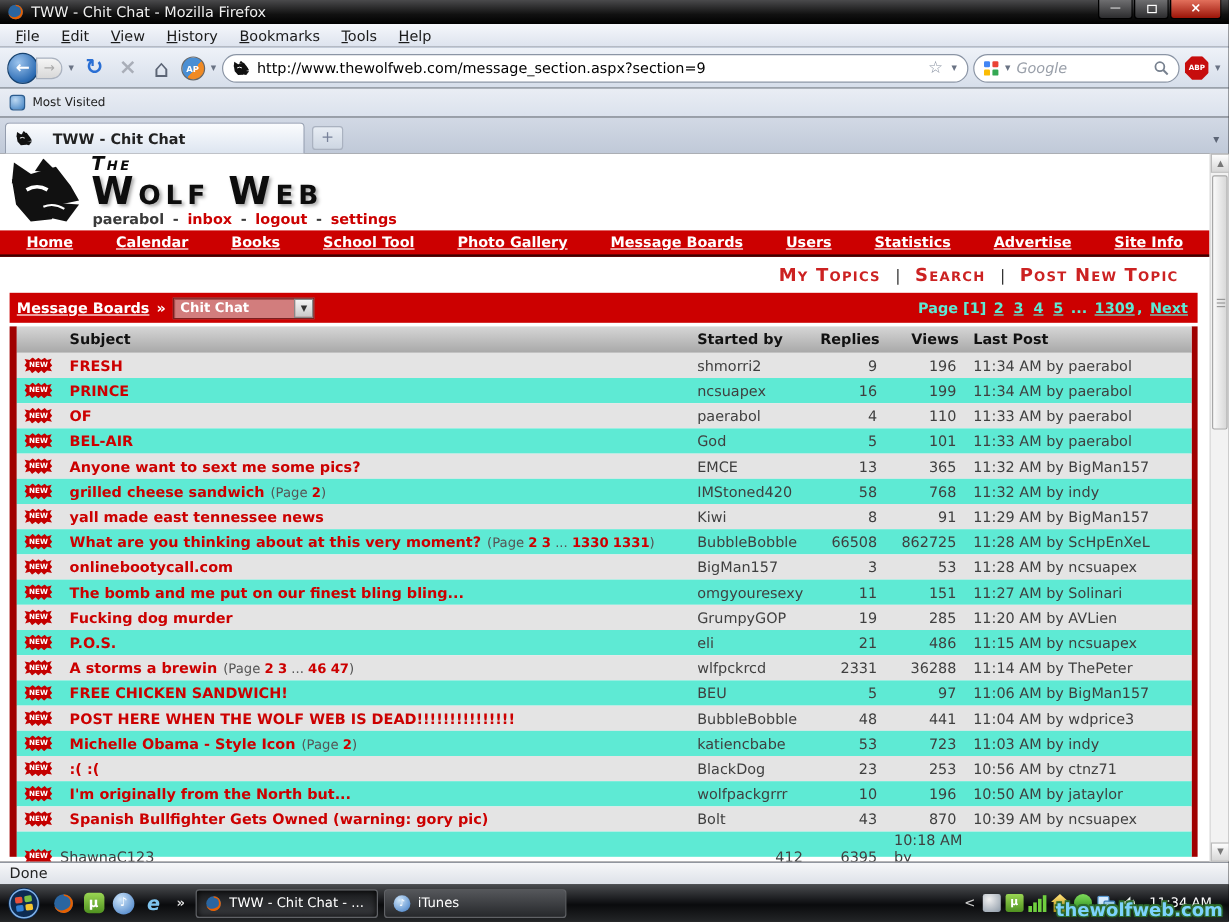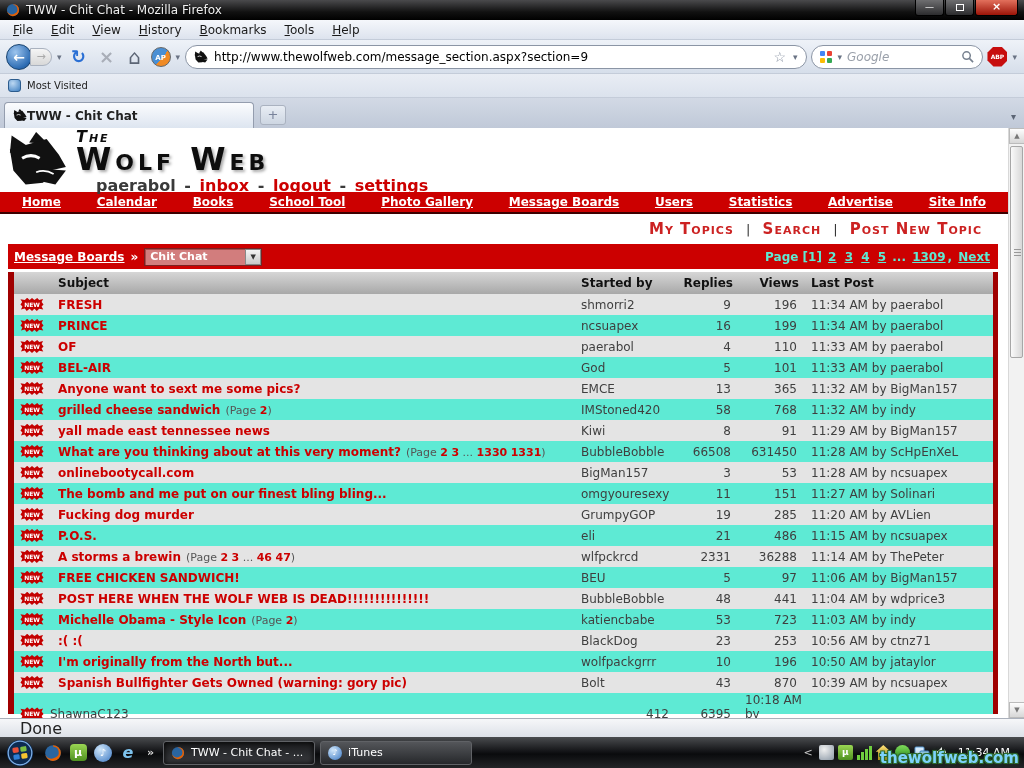--- a/index.html
+++ b/index.html
@@ -41,36 +41,36 @@
   .mag { width:13px; height:13px; }
   .abp-badge { width:20px; height:20px; background:#c70d0d; color:#fff; font-size:6px; font-weight:bold; line-height:20px; text-align:center; clip-path:polygon(30% 0,70% 0,100% 30%,100% 70%,70% 100%,30% 100%,0 70%,0 30%); }
 
   
   .bookbar { height:24px; background:linear-gradient(#e9edf4,#dbe2ed); border-bottom:1px solid #c4ccd9; display:flex; align-items:center; padding-left:8px; gap:6px; }
   .mv-icon { width:13px; height:13px; border-radius:3px; background:radial-gradient(circle at 35% 30%,#bcd8f2,#3e7fc1); border:1px solid #2c5c8e; }
   .bookbar span { font-size:10px; color:#222; }
 
   
   .tabbar { height:30px; background:linear-gradient(#d2d9e5,#c0c9d8); display:flex; align-items:flex-end; padding:0 4px; }
-  .tab { width:250px; height:26px; border:1px solid #949dae; border-bottom:none; border-radius:4px 4px 0 0; background:linear-gradient(#fbfcfe,#dde5f0); display:flex; align-items:center; gap:0; padding:0 8px; }
+  .tab { width:250px; height:26px; border:1px solid #949dae; border-bottom:none; border-radius:4px 4px 0 0; background:linear-gradient(#fbfcfe,#dde5f0); display:flex; align-items:center; gap:17px; padding:0 8px; }
   .tab span { font-size:12px; font-weight:bold; color:#222; }
   .newtab-btn { width:26px; height:20px; margin:0 0 3px 6px; border:1px solid #aab2c0; border-radius:3px; background:linear-gradient(#e8edf4,#cdd6e2); color:#78829a; font-size:13px; line-height:18px; text-align:center; }
   .tabbar .spacer { flex:1; }
   .alltabs { color:#5c6575; font-size:10px; margin:0 4px 6px 0; }
 
   
   .content { flex:1; background:#fff; position:relative; overflow:hidden; }
   .page { margin-right:16px; }
 
   .logo-row { height:64px; position:relative; }
   .wolf-big { position:absolute; left:6px; top:4px; width:62px; height:56px; }
   .logo-text { position:absolute; left:76px; top:2px; color:#0d0d0d; }
   .logo-l1 { font-variant:small-caps; font-weight:bold; font-size:16px; letter-spacing:2px; display:block; line-height:14px;font-style:italic; }
   .logo-l2 { font-variant:small-caps; font-weight:bold; font-size:32px; letter-spacing:4px; display:block; line-height:30px; text-shadow:2px 2px 3px #aaa; }
-  .account { position:absolute; left:96px; top:48px; font-size:16px; font-weight:bold; color:#3a3a3a; }
+  .account { position:absolute; left:77px; top:48px; font-size:12px; font-weight:bold; color:#3a3a3a; }
   .account .rlink { color:#cc0000; }
   .account .sep { color:#3a3a3a; padding:0 3px; }
 
   .mainnav { height:22px; background:#cc0000; border-bottom:2px solid #3d0000; display:flex; align-items:center; justify-content:space-between; padding:0 22px; }
   .mainnav a { color:#fff; font-size:12px; font-weight:bold; text-decoration:underline; }
 
   .actions { height:30px; line-height:30px; text-align:right; padding-right:26px; }
   .actions .act { color:#cc2222; font-variant:small-caps; font-weight:bold; font-size:15px; letter-spacing:1px; }
   .actions .asep { color:#333; padding:0 7px; font-size:13px; }
 
@@ -102,21 +102,21 @@
 
   
   .vscroll { position:absolute; right:0; top:0; bottom:0; width:16px; background:#f2f2f2; border-left:1px solid #d8d8d8; }
   .sc-btn { position:absolute; left:0; width:16px; height:16px; background:linear-gradient(#fdfdfd,#d7d7d7); border:1px solid #bbb; color:#777; font-size:7px; text-align:center; line-height:14px; }
   .sc-up { top:0; } .sc-down { bottom:0; }
   .sc-thumb { position:absolute; left:1px; top:18px; width:13px; height:212px; border:1px solid #a7a7a7; border-radius:2px; background:linear-gradient(90deg,#fafafa,#d8d8d8); }
   .sc-grip { position:absolute; left:3px; top:50%; width:7px; height:1px; background:#999; box-shadow:0 3px 0 #999,0 -3px 0 #999; }
 
   
   .statusbar { height:19px; background:linear-gradient(#f6f7f9,#dde1e8); border-top:1px solid #aab0bb; display:flex; align-items:center; padding-left:8px; }
-  .statusbar span { font-size:16px; color:#222;margin-left:12px; }
+  .statusbar span { font-size:12px; color:#222; }
 
   
   .taskbar { height:31px; background:linear-gradient(#4a4c4f,#151619 45%,#0a0b0d 55%,#232527); display:flex; align-items:center; padding:0 6px; gap:5px; }
   .orb { width:28px; height:28px; margin-right:4px; }
   .ql-icon { width:20px; height:20px; display:flex; align-items:center; justify-content:center; }
   .ut-sq { width:17px; height:17px; border-radius:4px; background:linear-gradient(#9ad653,#4f9120); color:#fff; font-size:11px; font-weight:bold; line-height:17px; text-align:center; }
   .it-circ { width:18px; height:18px; border-radius:50%; background:radial-gradient(circle at 35% 30%,#cfe6fa,#3a77c2); color:#fff; font-size:10px; line-height:18px; text-align:center; }
   .ie-e { color:#7ec3ee; font-size:16px; font-weight:bold; font-style:italic; }
   .ql-more { color:#ddd; font-size:11px; font-weight:bold; padding:0 4px; }
   .task-btn { width:152px; height:24px; border:1px solid #606266; border-radius:3px; background:linear-gradient(#54565a,#26282b); display:flex; align-items:center; gap:6px; padding:0 7px; color:#fff; font-size:11px; white-space:nowrap; overflow:hidden; }
@@ -395,21 +395,21 @@
 
   <div class="trow alt">
     <div class="c-icon">
               <div class="new-badge">
                 <span>NEW</span>
               </div>
             </div>
     <div class="c-subject"><span class="subj-link">What are you thinking about at this very moment?</span><span class="pages">(Page <span class="pnum">2</span> <span class="pnum">3</span> ... <span class="pnum">1330</span> <span class="pnum">1331</span>)</span></div>
     <div class="c-starter">BubbleBobble</div>
     <div class="c-replies">66508</div>
-    <div class="c-views">631450</div>
+    <div class="c-views">862725</div>
     <div class="c-last">11:28 AM by ScHpEnXeL</div>
   </div>
 
   <div class="trow">
     <div class="c-icon">
               <div class="new-badge">
                 <span>NEW</span>
               </div>
             </div>
     <div class="c-subject"><span class="subj-link">onlinebootycall.com</span><span class="pages"></span></div>

